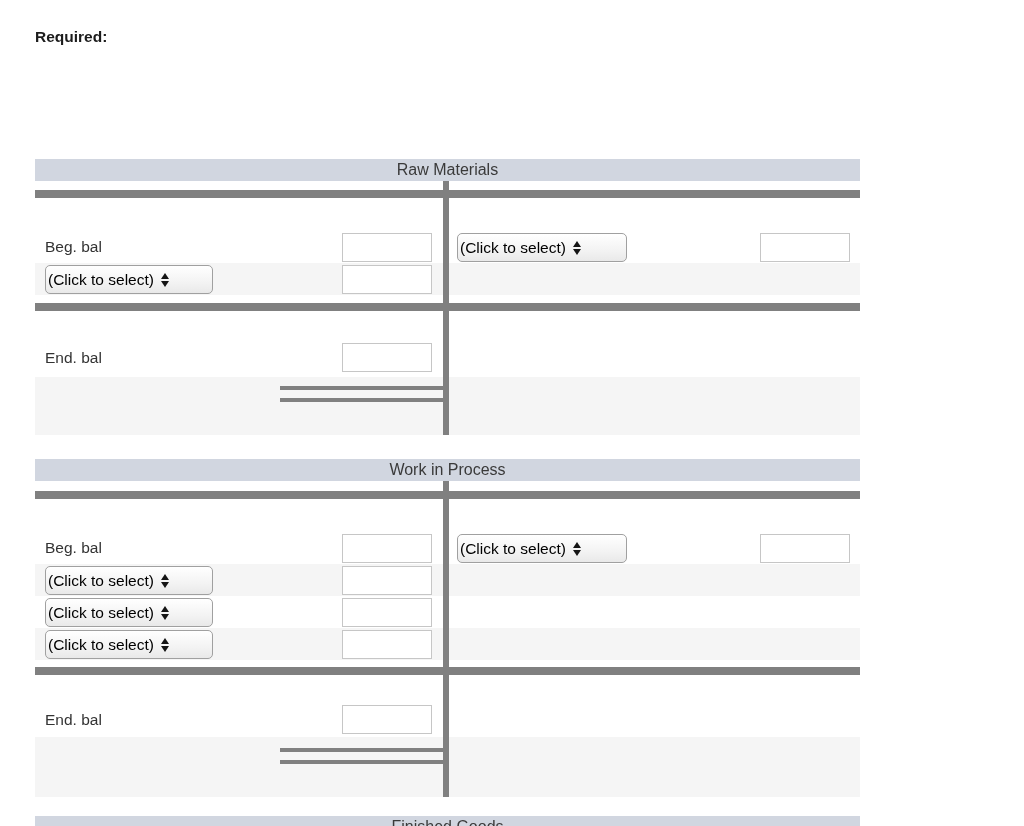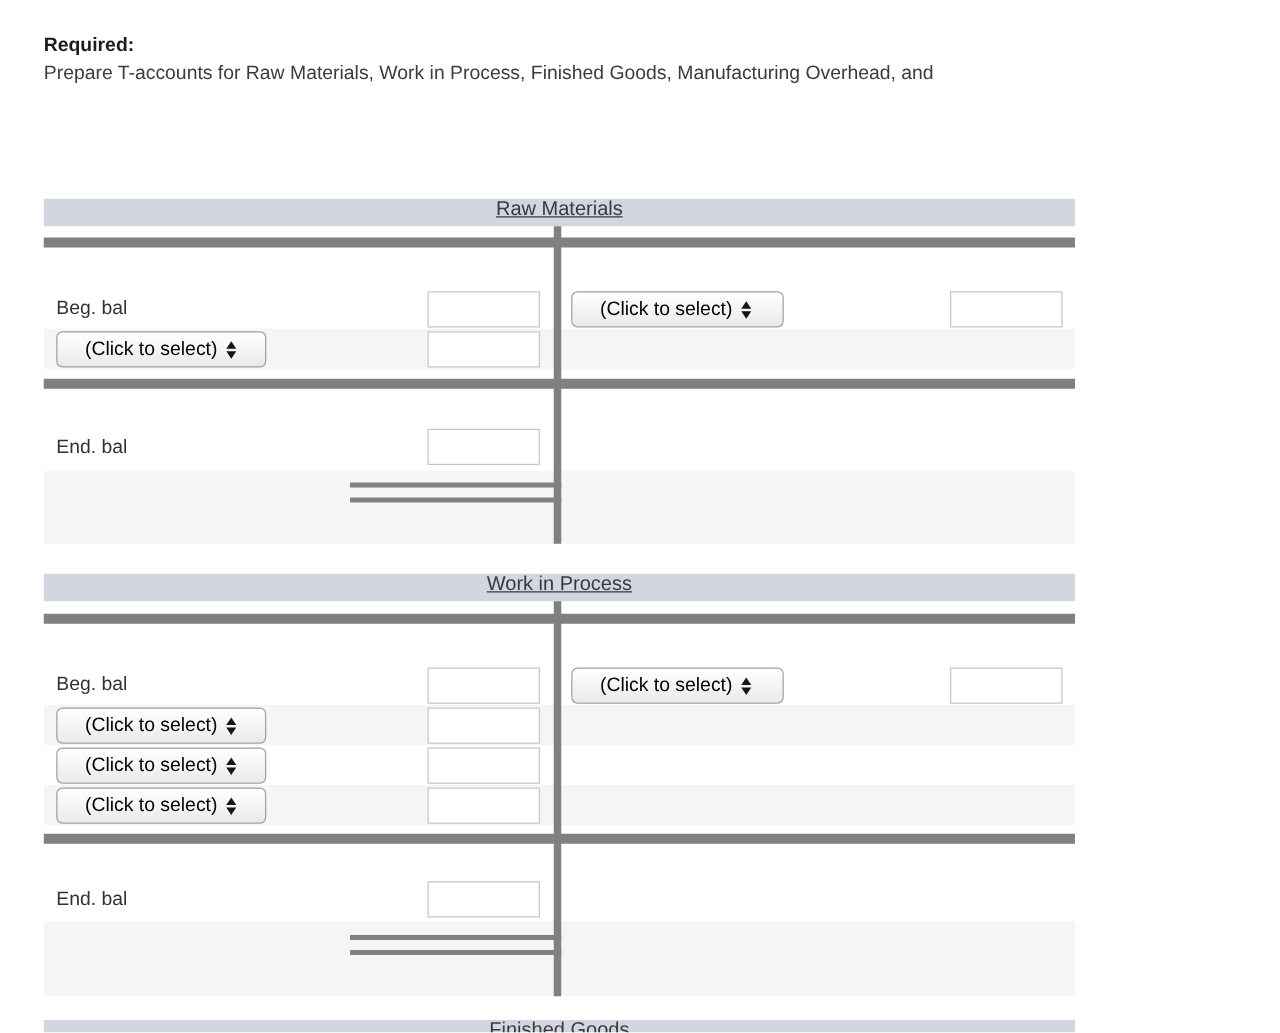--- a/index.html
+++ b/index.html
@@ -9,53 +9,52 @@
   }
   
   .instructions{position:absolute;left:35px;top:26px;width:940px;}
   .inst-heading{font-size:15.5px;line-height:22px;font-weight:bold;color:#1c1c1c;white-space:nowrap;}
   .inst-line{font-size:15.5px;line-height:22px;color:#3c3c3c;white-space:nowrap;}
   .red{color:var(--alert-red,#e8392b);font-weight:bold;}
   
   .acct-header{
     position:absolute;left:35px;width:825px;height:22px;
     background:var(--header-bg,#d1d6e0);
-    display:flex;align-items:flex-start;justify-content:center;
-    font-size:16px;color:#3a3a3a;text-decoration:underline;
+    display:flex;align-items:center;justify-content:center;
+    font-size:16px;color:#3a3a3a;
   }
   .hbar{position:absolute;left:35px;width:825px;height:8px;background:var(--rule-gray,#808080);}
   .vline{position:absolute;left:443px;width:6px;background:var(--rule-gray,#808080);}
   .stripe{position:absolute;left:35px;width:825px;background:var(--stripe-gray,#f5f5f5);}
   .dblbar{position:absolute;left:280px;width:169px;height:4px;background:var(--rule-gray,#808080);}
   .tlabel{position:absolute;font-size:15.5px;line-height:16px;color:#333;white-space:nowrap;}
   .tinput{
     position:absolute;width:90px;height:29px;box-sizing:border-box;
     border:1px solid #c6c6c6;background:#fff;padding:0 4px;
     font-family:"Liberation Sans",sans-serif;font-size:14px;color:#222;
   }
   .tselect{
     position:absolute;height:29px;box-sizing:border-box;cursor:default;
     border:1px solid #a0a0a0;border-radius:5px;
     background:linear-gradient(180deg,#ffffff 0%,#f3f3f3 60%,#e9e9e9 100%);
-    display:flex;align-items:center;padding:0 9px 0 22px;
+    display:flex;align-items:center;padding:0 9px 0 2px;
     font-size:15.5px;color:#000;white-space:nowrap;
   }
   .arrows{display:inline-flex;flex-direction:column;align-items:center;margin-left:7px;}
   .arrows i{display:block;width:0;height:0;border-left:4.5px solid transparent;border-right:4.5px solid transparent;}
   .tri-up{border-bottom:6px solid #151515;margin-bottom:2px;}
   .tri-down{border-top:6px solid #151515;}
 </style>
 </head>
 <body>
 
 <div id="screen">
 
   <section class="instructions">
     <div class="inst-heading">Required:</div>
-    <div class="inst-line">Prepare T-accounts for Raw Materials, Work in Process, Finished Goods, Manufacturing Overhead, and</div>
   </section>
 
   <section>
     <div class="acct-header" style="top:159px">
       <span>Raw Materials</span>
     </div>
     <div class="stripe" style="top:263px;height:32px"></div>
     <div class="stripe" style="top:377px;height:58px"></div>
     <div class="hbar" style="top:190px"></div>
     <div class="hbar" style="top:303px"></div>

